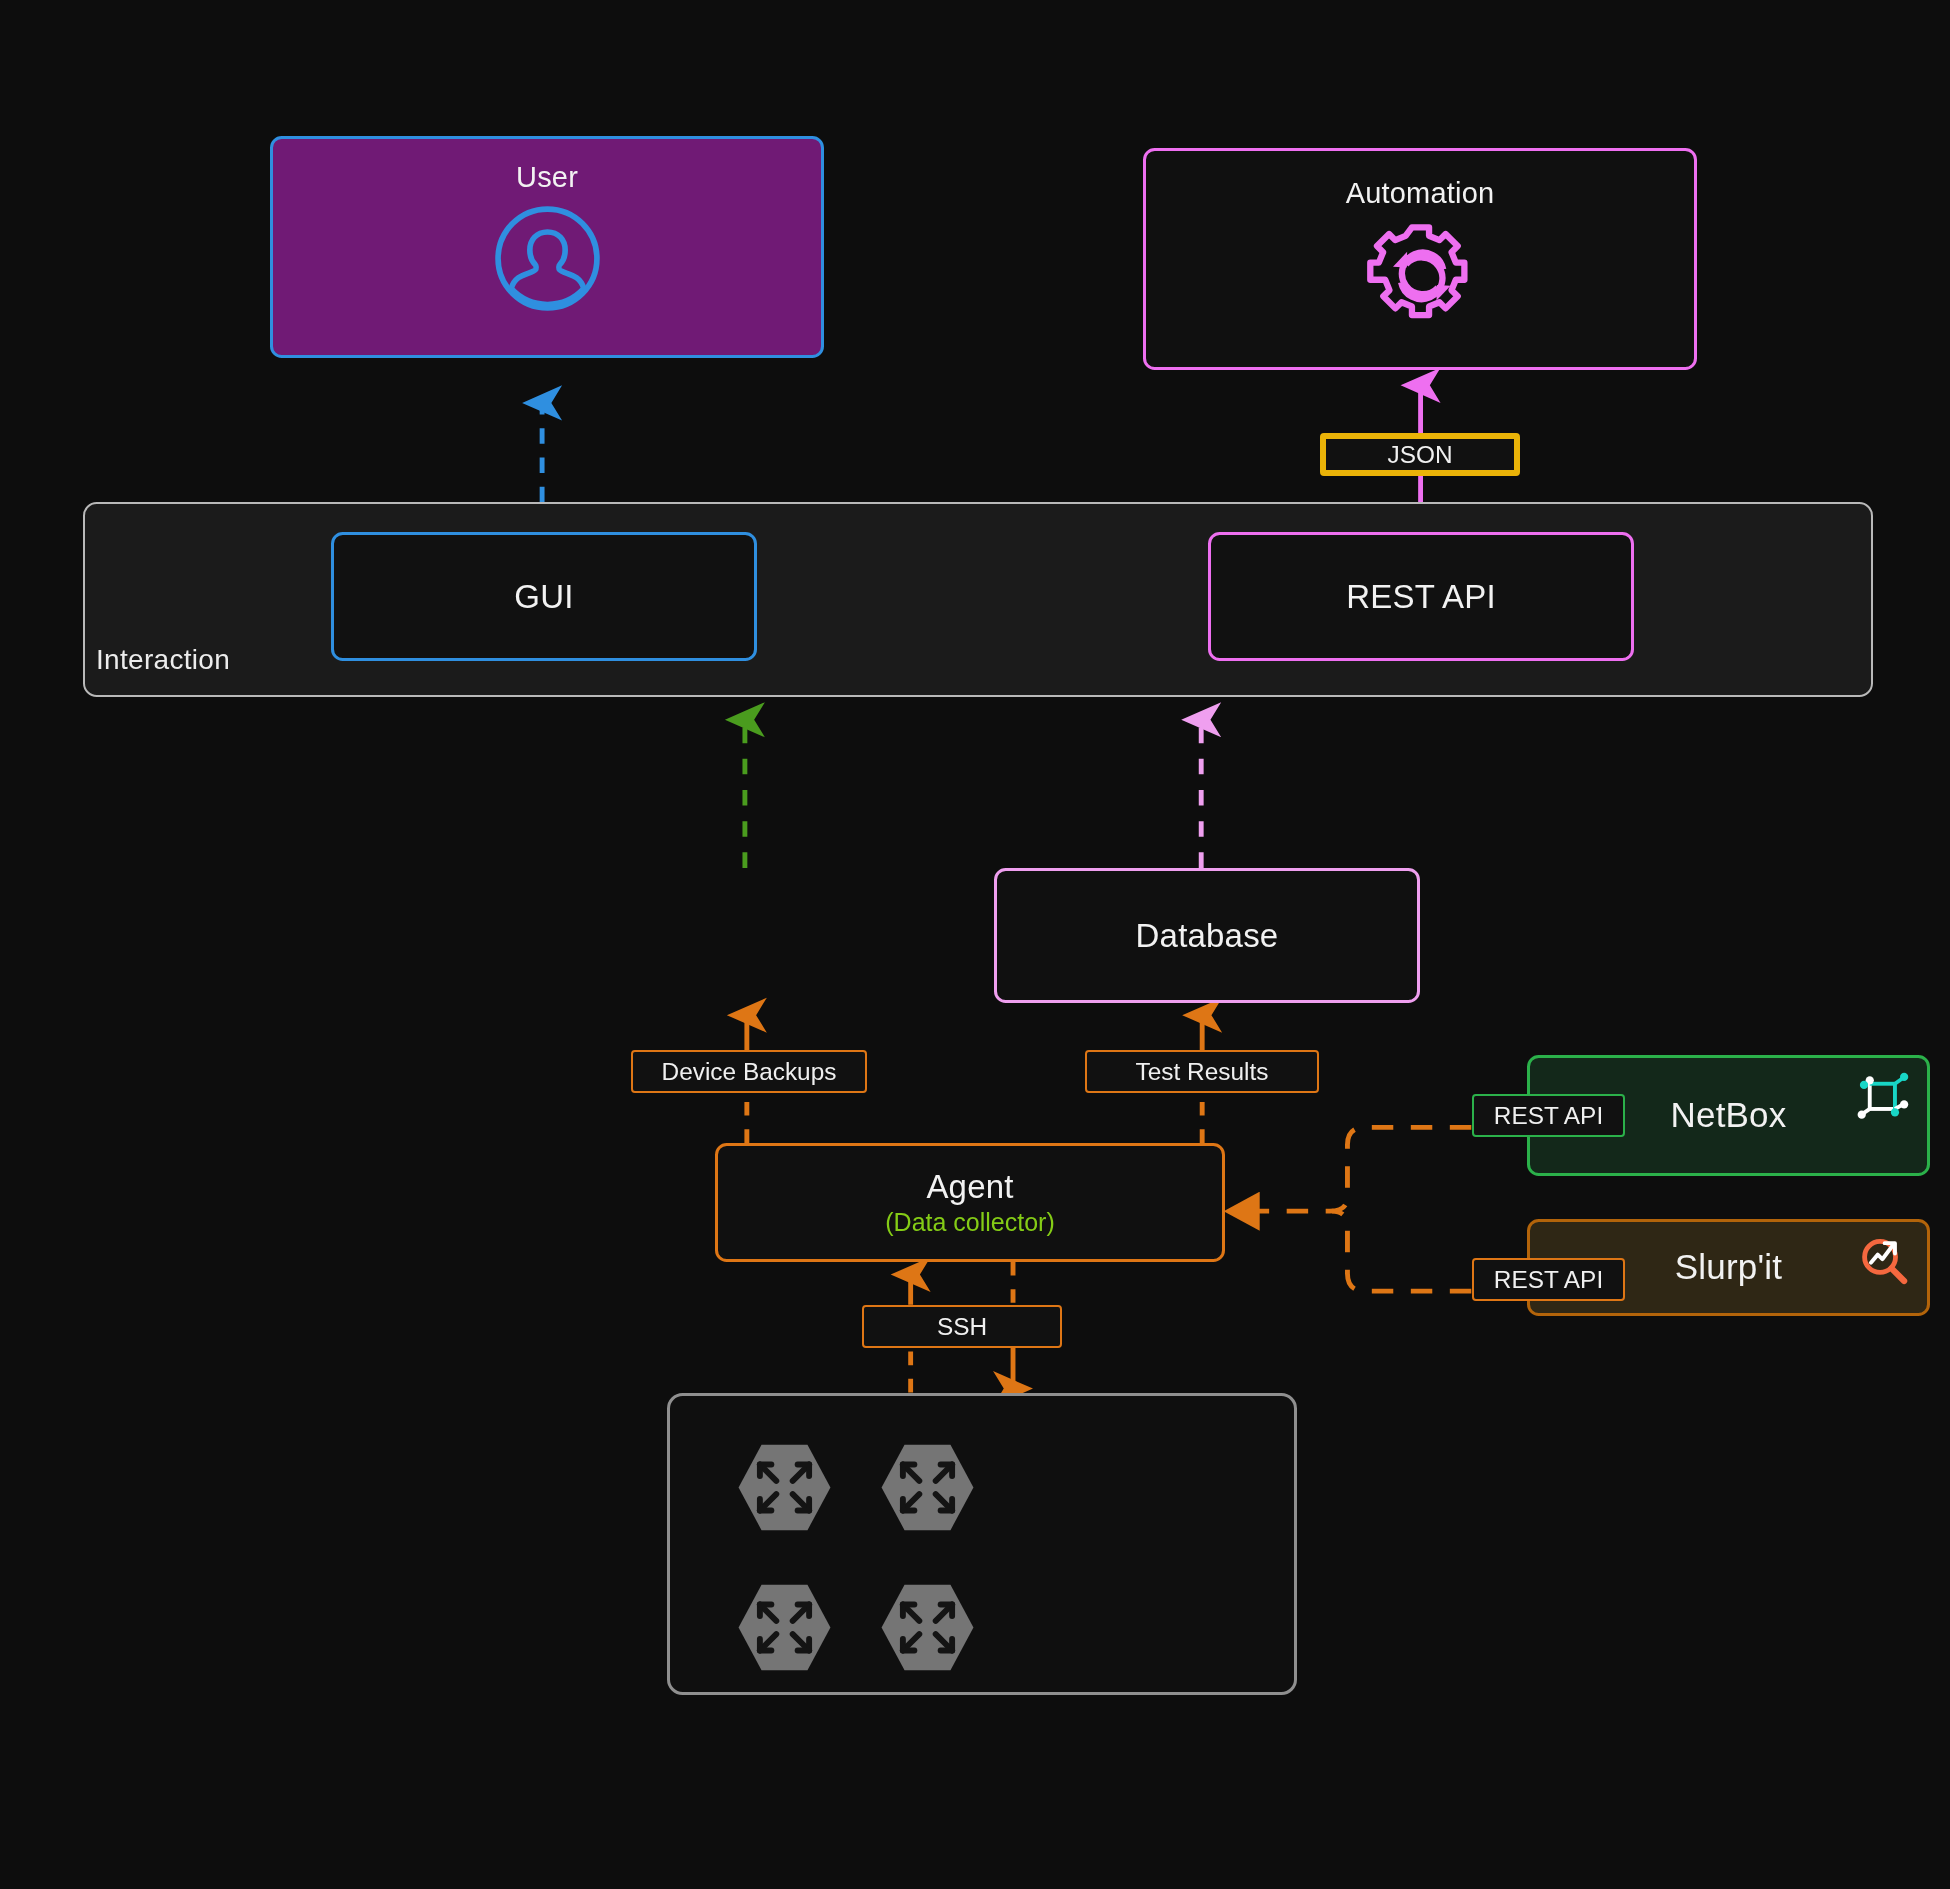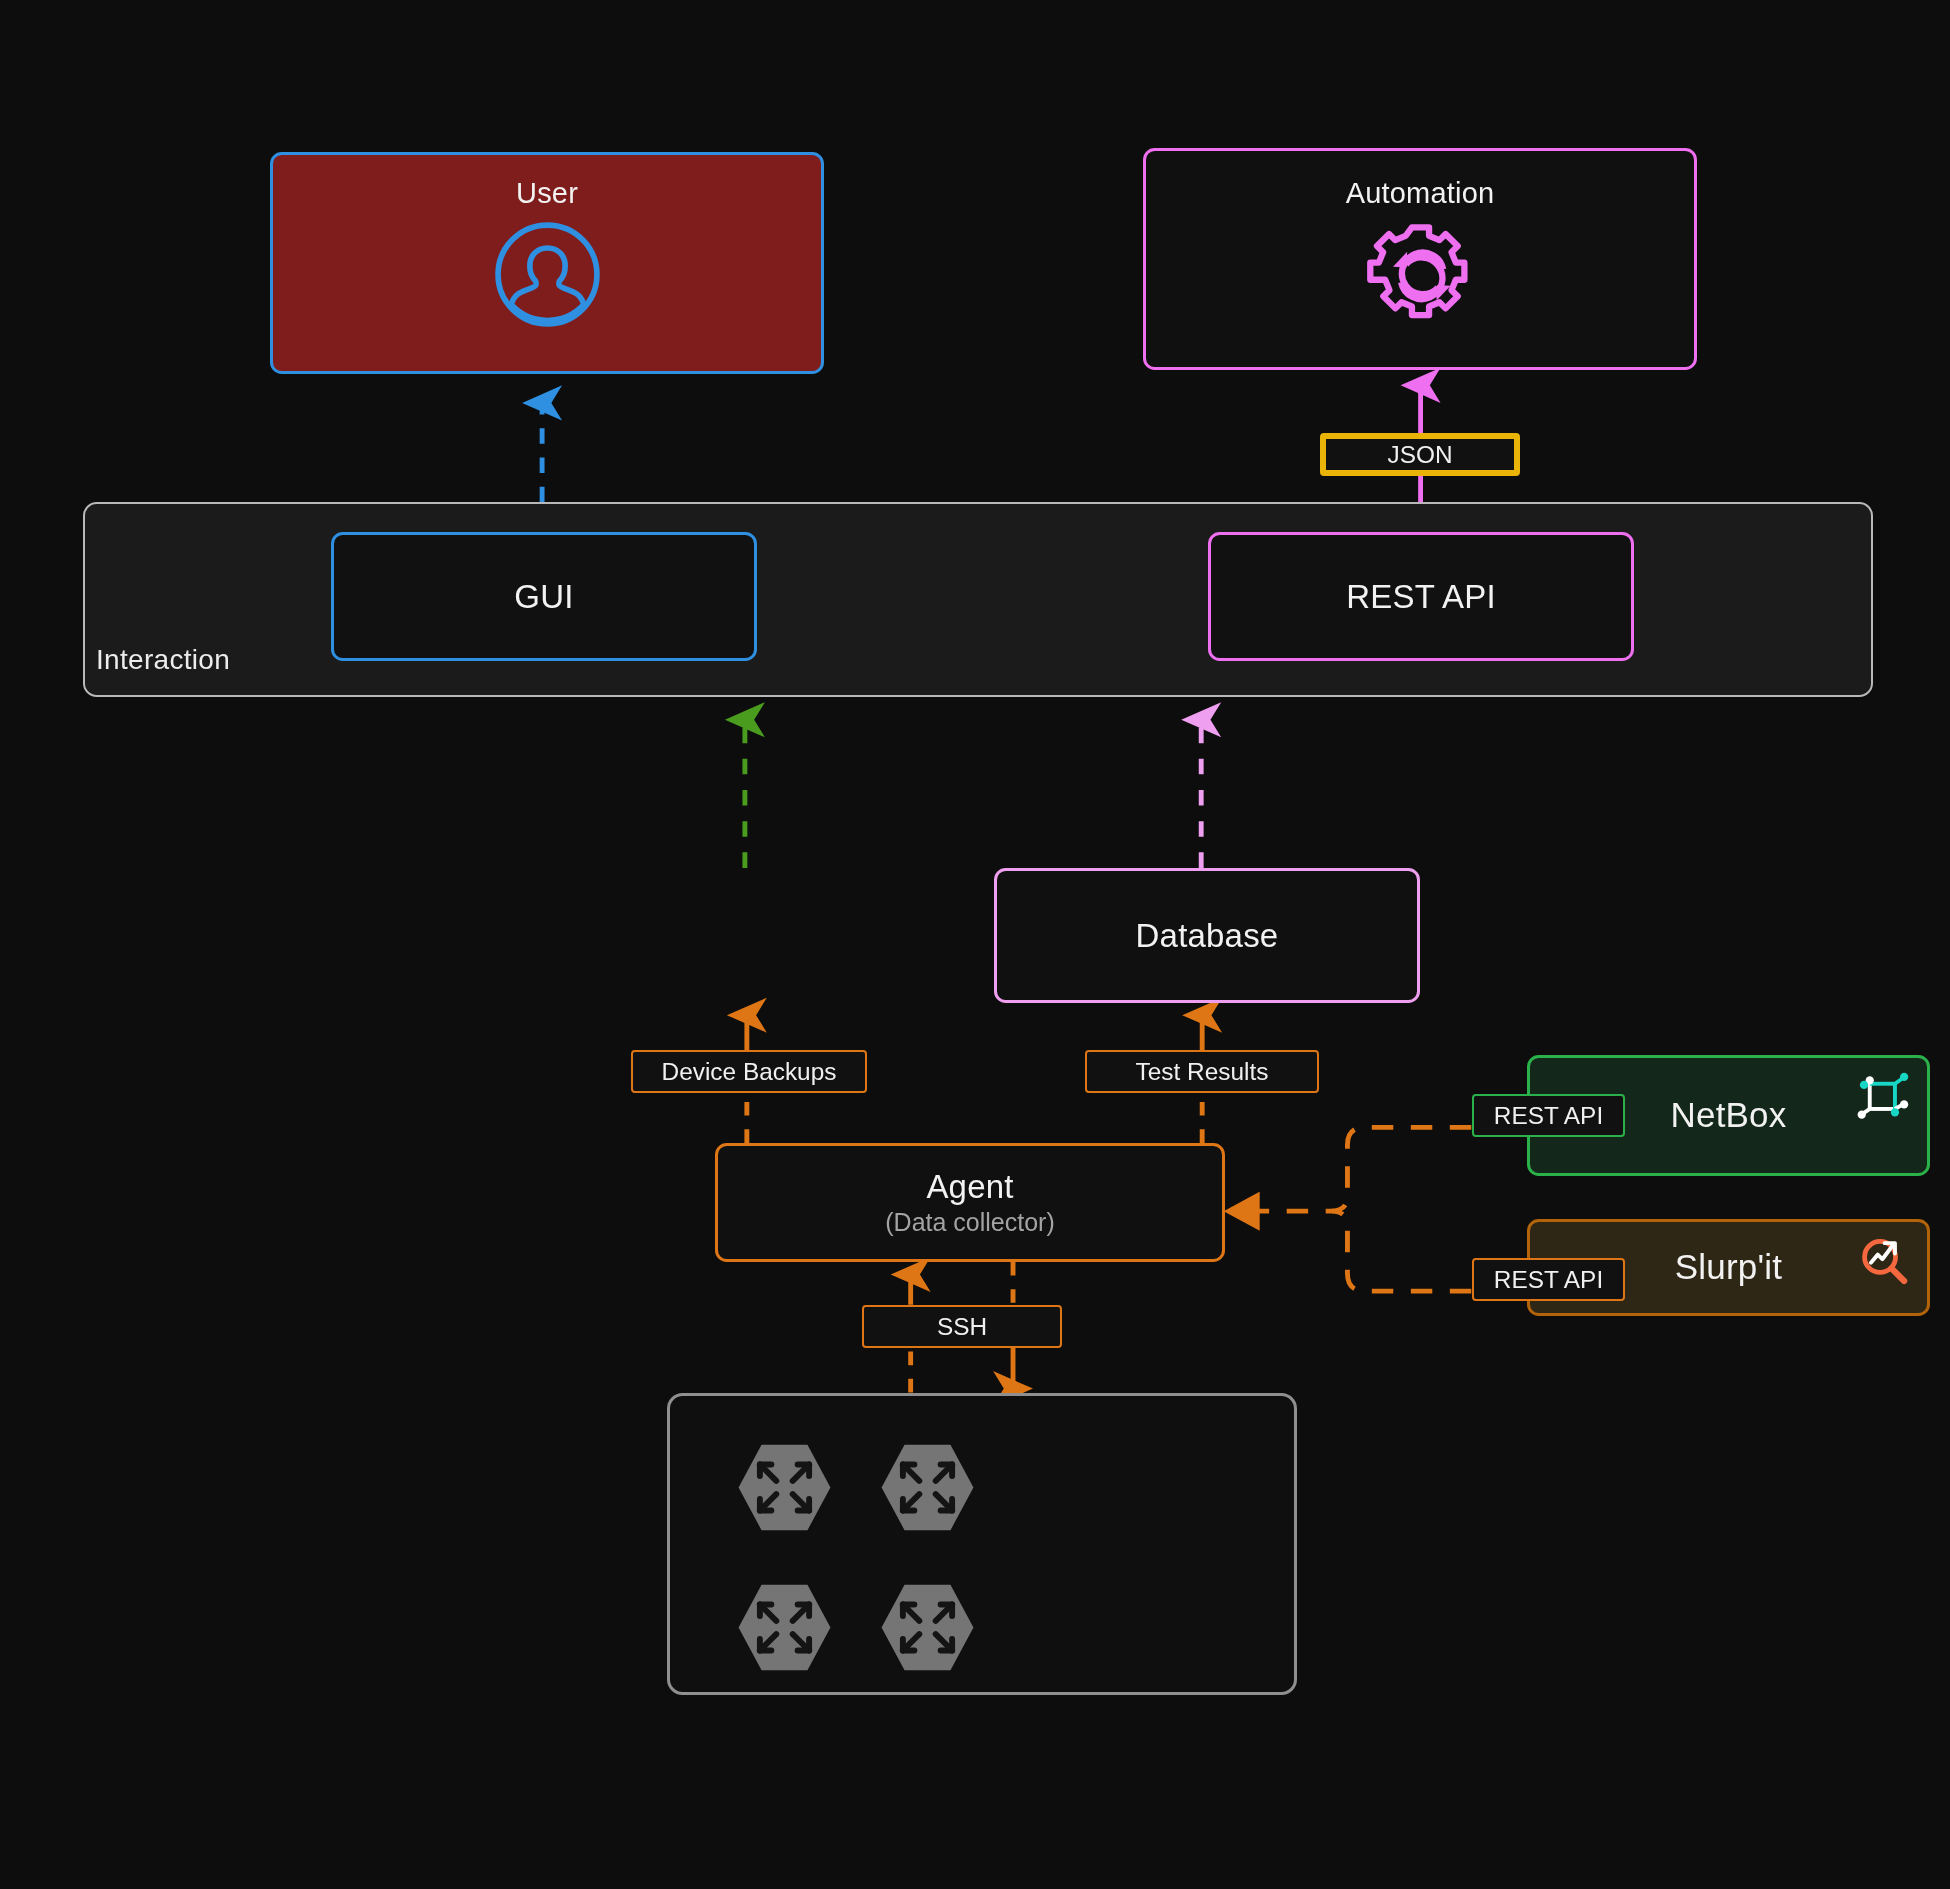--- a/index.html
+++ b/index.html
@@ -40,28 +40,28 @@
     text-align: center;
   }
   .node-title {
     font-size: 33px;
     letter-spacing: 0.2px;
     color: #f2f2f2;
     line-height: 1.15;
   }
   .node-sub {
     font-size: 25px;
-    color: #a3a3a3;
+    color: #84cc16;
     margin-top: 2px;
   }
   
   #user-node {
-    left: 270px; top: 152px; width: 554px; height: 222px;
+    left: 270px; top: 136px; width: 554px; height: 222px;
     border: 3.9px solid #2f8fe0;
-    background: #7f1d1d;
+    background: #701a75;
     justify-content: flex-start;
     padding-top: 21.5px;
   }
   #user-node .node-title { font-size: 29px; }
   #automation-node {
     left: 1143px; top: 148px; width: 554px; height: 222px;
     border: 3.9px solid #ee6ff0;
     background: #101010;
     justify-content: flex-start;
     padding-top: 26px;

